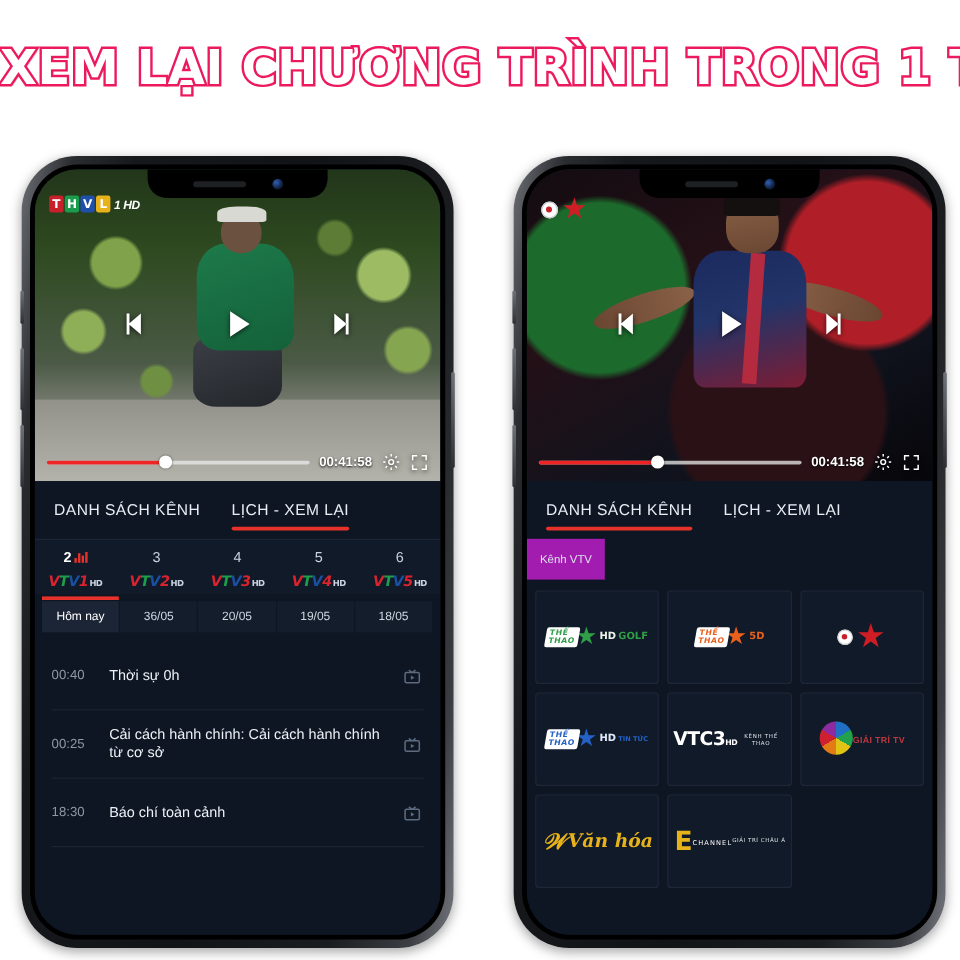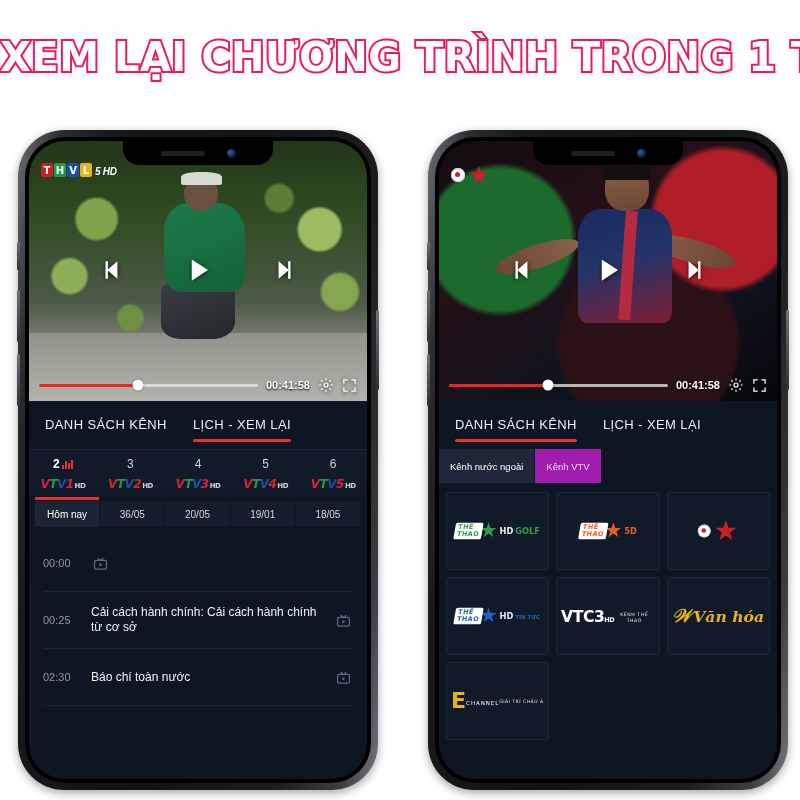--- a/index.html
+++ b/index.html
@@ -374,21 +374,21 @@
             <div class="farmer-cap"></div>
           </div>
 
           <div class="bug">
             <span class="thvl-blocks">
               <span class="c1">T</span>
               <span class="c2">H</span>
               <span class="c3">V</span>
               <span class="c4">L</span>
             </span>
-            <span class="thvl-sub">5 HD</span>
+            <span class="thvl-sub">1 HD</span>
           </div>
 
           <div class="controls">
             <span class="ctl">
               <svg width="26" height="26" viewBox="0 0 24 24" fill="currentColor">
                   <path d="M17 4v16L7.5 12zM6 4h2.2v16H6z"></path>
                 </svg>
             </span>
             <span class="ctl">
               <svg width="30" height="30" viewBox="0 0 24 24" fill="currentColor">
@@ -511,53 +511,54 @@
             <div class="date-cell">
               
               <span>36/05</span>
             </div>
             <div class="date-cell">
               
               <span>20/05</span>
             </div>
             <div class="date-cell">
               
-              <span>19/01</span>
+              <span>19/05</span>
             </div>
             <div class="date-cell">
               
               <span>18/05</span>
             </div>
           </div>
 
           <div class="prog-list">
             <div class="prog-row">
-              <span class="prog-time">00:00</span>
+              <span class="prog-time">00:40</span>
+              <span class="prog-title">Thời sự 0h</span>
               <span class="replay-icon">
                 <svg width="19" height="19" viewBox="0 0 24 24" fill="none" stroke="currentColor" stroke-width="1.6">
                   <path d="M8.5 5.5 11.5 8M15.5 5.5 12.5 8"></path>
                   <rect x="4.5" y="8" width="15" height="11" rx="1.6"></rect>
                   <path d="M10.6 11.3v4.4l3.8-2.2z" fill="currentColor" stroke="none"></path>
                 </svg>
               </span>
             </div>
             <div class="prog-row">
               <span class="prog-time">00:25</span>
               <span class="prog-title">Cải cách hành chính: Cải cách hành chính từ cơ sở</span>
               <span class="replay-icon">
                 <svg width="19" height="19" viewBox="0 0 24 24" fill="none" stroke="currentColor" stroke-width="1.6">
                   <path d="M8.5 5.5 11.5 8M15.5 5.5 12.5 8"></path>
                   <rect x="4.5" y="8" width="15" height="11" rx="1.6"></rect>
                   <path d="M10.6 11.3v4.4l3.8-2.2z" fill="currentColor" stroke="none"></path>
                 </svg>
               </span>
             </div>
             <div class="prog-row">
-              <span class="prog-time">02:30</span>
-              <span class="prog-title">Báo chí toàn nước</span>
+              <span class="prog-time">18:30</span>
+              <span class="prog-title">Báo chí toàn cảnh</span>
               <span class="replay-icon">
                 <svg width="19" height="19" viewBox="0 0 24 24" fill="none" stroke="currentColor" stroke-width="1.6">
                   <path d="M8.5 5.5 11.5 8M15.5 5.5 12.5 8"></path>
                   <rect x="4.5" y="8" width="15" height="11" rx="1.6"></rect>
                   <path d="M10.6 11.3v4.4l3.8-2.2z" fill="currentColor" stroke="none"></path>
                 </svg>
               </span>
             </div>
           </div>
         </div>
@@ -640,21 +641,20 @@
               <span>DANH SÁCH KÊNH</span>
               <span class="ul"></span>
             </div>
             <div class="main-tab">
               <span>LỊCH - XEM LẠI</span>
               
             </div>
           </div>
 
           <div class="filter-row">
-            <div class="chip active">Kênh nước ngoài</div>
             <div class="chip">Kênh VTV</div>
           </div>
 
           <div class="grid">
 
             <div class="cell">
               <span class="lg tt-badge">
                 <span class="tt-words">
                   <b style="color:#2f9e46">THỂ</b>
                   <b style="color:#2f9e46">THAO</b>
@@ -700,20 +700,26 @@
               <span class="lg vtc-badge">
                 <span class="vtc-main">
                   <span>VTC</span>
                   <span>3</span>
                   <small>HD</small>
                 </span>
                 <span class="vtc-sub">KÊNH THỂ THAO</span>
               </span>
             </div>
 
+            <div class="cell">
+              <span class="lg gt-badge">
+                <span class="gt-fan"></span>
+                <span class="gt-text">GIẢI TRÍ TV</span>
+              </span>
+            </div>
 
             <div class="cell">
               <span class="lg vh-badge">
                 <span class="vh-wing">𝒲</span>
                 <span>Văn hóa</span>
               </span>
             </div>
 
             <div class="cell">
               <span class="lg e-badge">

